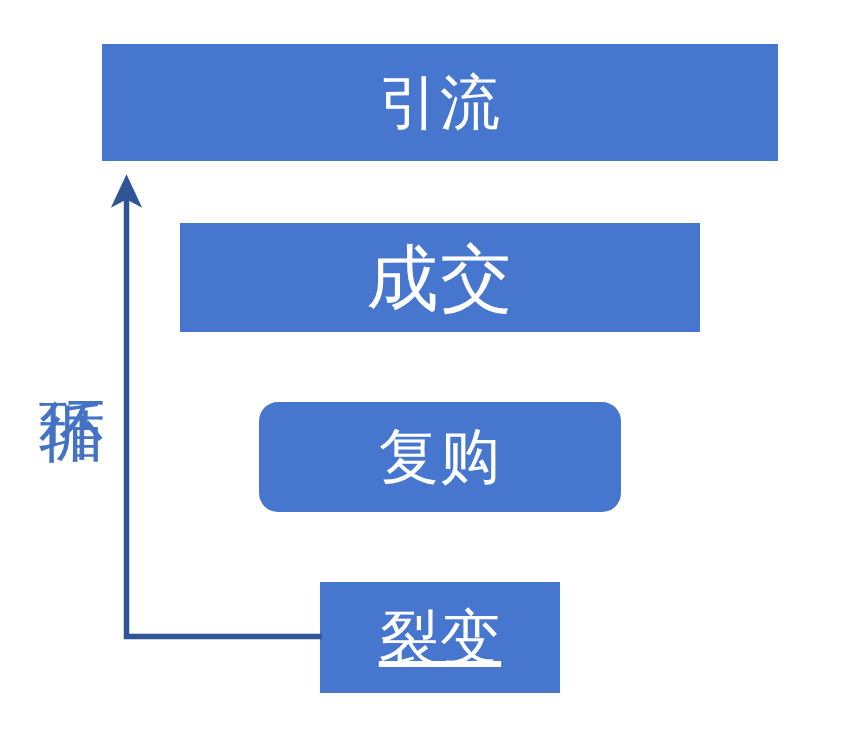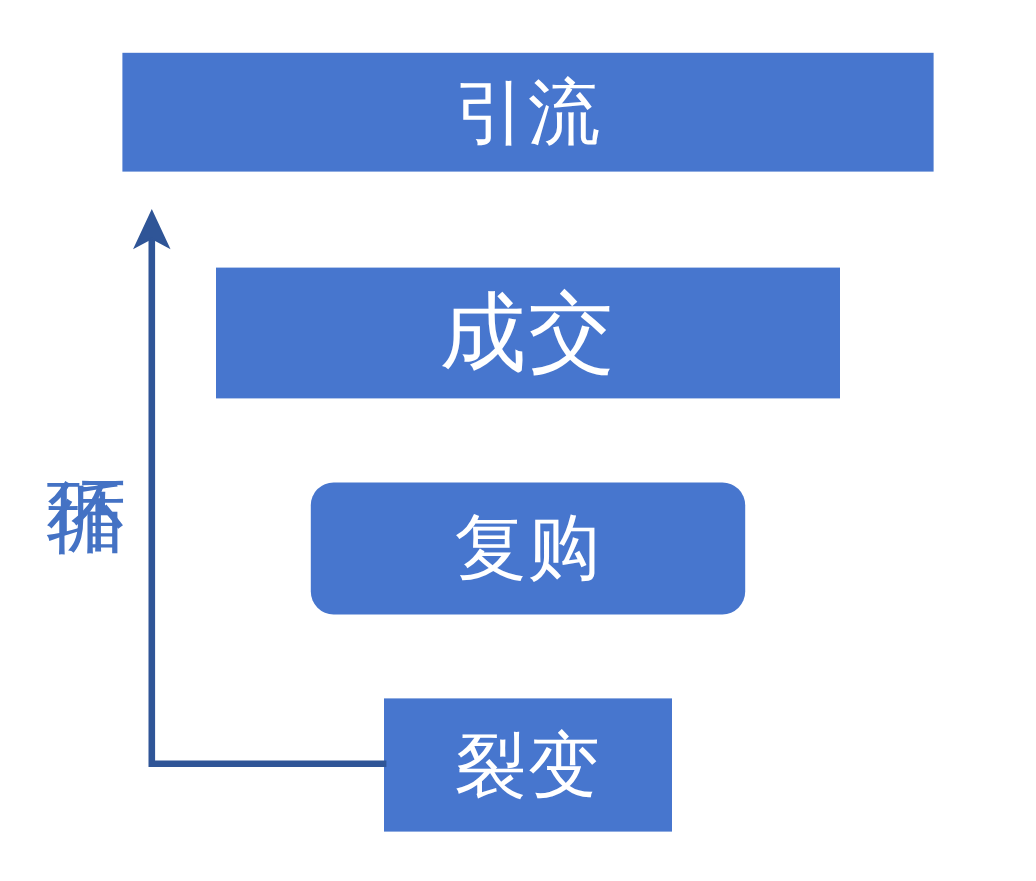--- a/index.html
+++ b/index.html
@@ -25,21 +25,21 @@
     color: #ffffff;
     font-weight: 400;
     letter-spacing: 0.02em;
     line-height: 1;
     white-space: nowrap;
     box-sizing: border-box;
   }
   
   #box-stage-1 {
     left: 102px;  top: 44px;
-    width: 676px; height: 99px;
+    width: 676px; height: 117px;
     font-size: 60px;
   }
   
   #box-stage-2 {
     left: 180px;  top: 223px;
     width: 520px; height: 109px;
     font-size: 72px;
   }
   
   #box-stage-3 {
@@ -89,21 +89,21 @@
   </div>
 
   <div class="stage-box" id="box-stage-2" style="background-color: rgb(71, 118, 206); color: rgb(255, 255, 255);">
     <span>成交</span>
   </div>
 
   <div class="stage-box" id="box-stage-3" style="background-color: rgb(71, 118, 206); color: rgb(255, 255, 255); border-radius: 19px;">
     <span>复购</span>
   </div>
 
-  <div class="stage-box" id="box-stage-4" style="background-color: rgb(71, 118, 206); color: rgb(255, 255, 255);">
+  <div class="stage-box" id="box-stage-4" style="background-color: rgb(71, 118, 206); color: rgb(255, 255, 255); text-decoration: underline;">
     <span>裂变</span>
   </div>
 
   <svg id="cycle-arrow-svg" viewBox="0 0 863 734">
 
     <path d="M 322 636.5 L 126.5 636.5 L 126.5 196" fill="none" stroke="#2F5597" stroke-width="5.5" stroke-linecap="butt" stroke-linejoin="miter"></path>
 
     <path d="M 126.5 176 L 140.5 206 L 126.5 198.5 L 112.5 206 Z" fill="#2F5597" stroke="#2F5597" stroke-width="1.5" stroke-linejoin="miter"></path>
   </svg>
 

